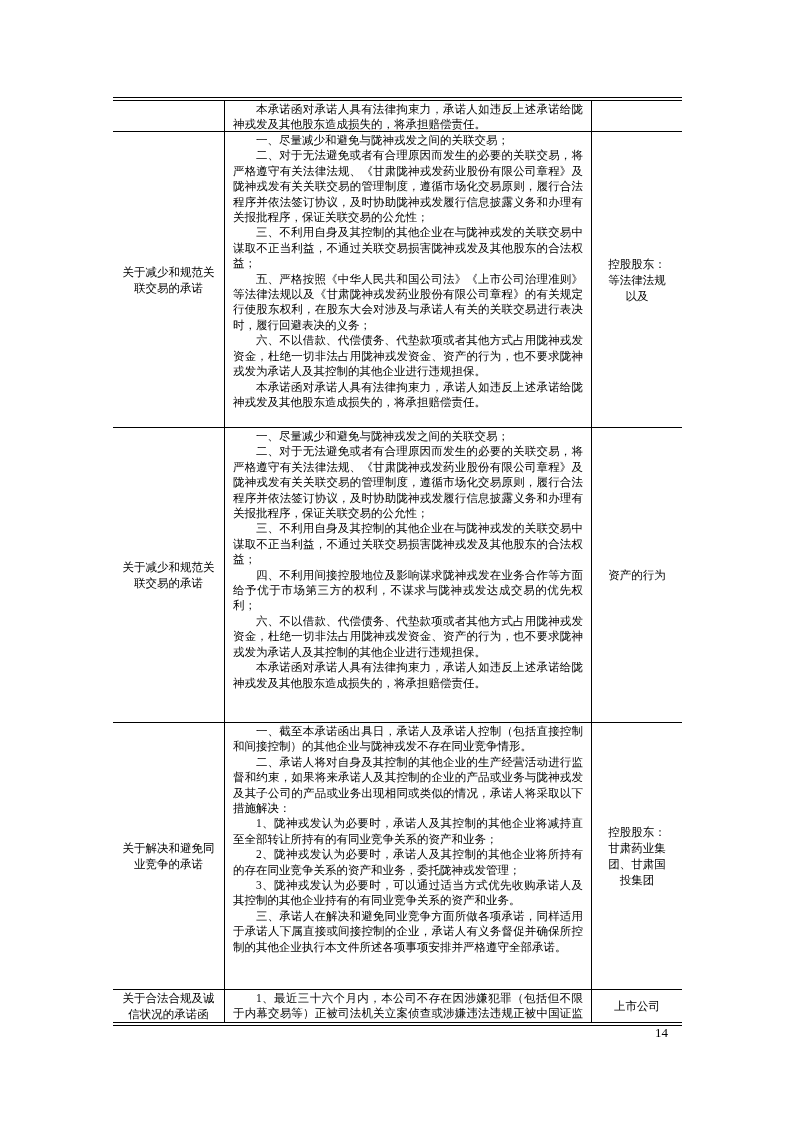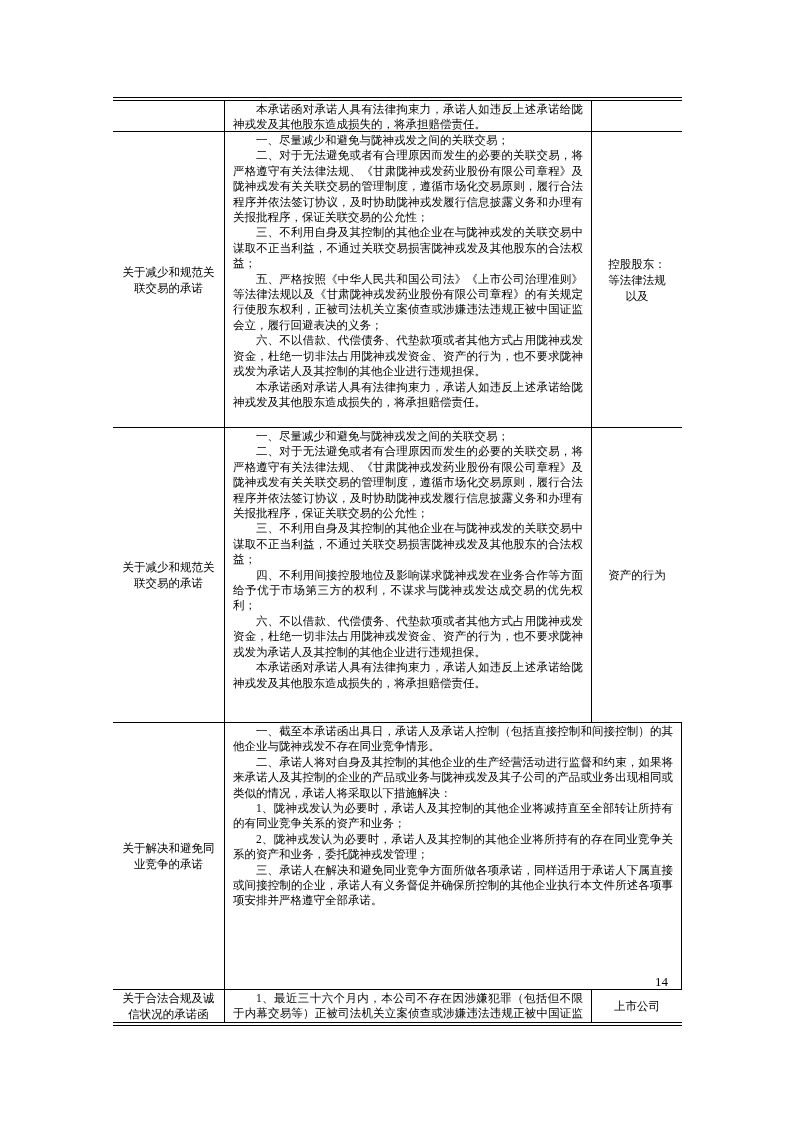--- a/index.html
+++ b/index.html
@@ -58,21 +58,21 @@
     line-height: 16px;
   }
   .para {
     margin: 0;
     text-indent: 2em;
     text-align: justify;
     text-justify: inter-ideograph;
   }
   .page-number {
     position: absolute;
-    top: 974px;
+    top: 1025px;
     left: 655px;
     font-size: 13px;
     line-height: 16px;
   }
 </style>
 </head>
 <body>
 
 <div class="page">
   <div class="doc-table" id="doc-table">
@@ -83,21 +83,21 @@
         </div>
     <div class="cell cell-right"></div>
   </div>
 
   <div class="row" style="height: 296px;">
     <div class="cell cell-left">关于减少和规范关联交易的承诺</div>
     <div class="cell cell-mid">
           <p class="para">一、尽量减少和避免与陇神戎发之间的关联交易；</p>
           <p class="para">二、对于无法避免或者有合理原因而发生的必要的关联交易，将严格遵守有关法律法规、《甘肃陇神戎发药业股份有限公司章程》及陇神戎发有关关联交易的管理制度，遵循市场化交易原则，履行合法程序并依法签订协议，及时协助陇神戎发履行信息披露义务和办理有关报批程序，保证关联交易的公允性；</p>
           <p class="para">三、不利用自身及其控制的其他企业在与陇神戎发的关联交易中谋取不正当利益，不通过关联交易损害陇神戎发及其他股东的合法权益；</p>
-          <p class="para">五、严格按照《中华人民共和国公司法》《上市公司治理准则》等法律法规以及《甘肃陇神戎发药业股份有限公司章程》的有关规定行使股东权利，正被司法机关立案侦查或涉嫌违法违规正被中国证监会立，履行回避表决的义务；</p>
+          <p class="para">五、严格按照《中华人民共和国公司法》《上市公司治理准则》等法律法规以及《甘肃陇神戎发药业股份有限公司章程》的有关规定行使股东权利，在股东大会对涉及与承诺人有关的关联交易进行表决时，履行回避表决的义务；</p>
           <p class="para">六、不以借款、代偿债务、代垫款项或者其他方式占用陇神戎发资金，杜绝一切非法占用陇神戎发资金、资产的行为，也不要求陇神戎发为承诺人及其控制的其他企业进行违规担保。</p>
           <p class="para">本承诺函对承诺人具有法律拘束力，承诺人如违反上述承诺给陇神戎发及其他股东造成损失的，将承担赔偿责任。</p>
         </div>
     <div class="cell cell-right">控股股东：等法律法规以及</div>
   </div>
 
   <div class="row" style="height: 295px;">
     <div class="cell cell-left">关于减少和规范关联交易的承诺</div>
     <div class="cell cell-mid">
           <p class="para">一、尽量减少和避免与陇神戎发之间的关联交易；</p>
@@ -110,22 +110,24 @@
     <div class="cell cell-right">资产的行为</div>
   </div>
 
   <div class="row" style="height: 267px;">
     <div class="cell cell-left">关于解决和避免同业竞争的承诺</div>
     <div class="cell cell-mid">
           <p class="para">一、截至本承诺函出具日，承诺人及承诺人控制（包括直接控制和间接控制）的其他企业与陇神戎发不存在同业竞争情形。</p>
           <p class="para">二、承诺人将对自身及其控制的其他企业的生产经营活动进行监督和约束，如果将来承诺人及其控制的企业的产品或业务与陇神戎发及其子公司的产品或业务出现相同或类似的情况，承诺人将采取以下措施解决：</p>
           <p class="para">1、陇神戎发认为必要时，承诺人及其控制的其他企业将减持直至全部转让所持有的有同业竞争关系的资产和业务；</p>
           <p class="para">2、陇神戎发认为必要时，承诺人及其控制的其他企业将所持有的存在同业竞争关系的资产和业务，委托陇神戎发管理；</p>
+          <p class="para">3、陇神戎发认为必要时，可以通过适当方式优先收购承诺人及其控制的其他企业持有的有同业竞争关系的资产和业务。</p>
           <p class="para">三、承诺人在解决和避免同业竞争方面所做各项承诺，同样适用于承诺人下属直接或间接控制的企业，承诺人有义务督促并确保所控制的其他企业执行本文件所述各项事项安排并严格遵守全部承诺。</p>
         </div>
+    <div class="cell cell-right">控股股东：甘肃药业集团、甘肃国投集团</div>
   </div>
 
   <div class="row" style="height: 32px;">
     <div class="cell cell-left">关于合法合规及诚信状况的承诺函</div>
     <div class="cell cell-mid">
           <p class="para">1、最近三十六个月内，本公司不存在因涉嫌犯罪（包括但不限于内幕交易等）正被司法机关立案侦查或涉嫌违法违规正被中国证监会立</p>
         </div>
     <div class="cell cell-right">上市公司</div>
   </div>
 </div>

